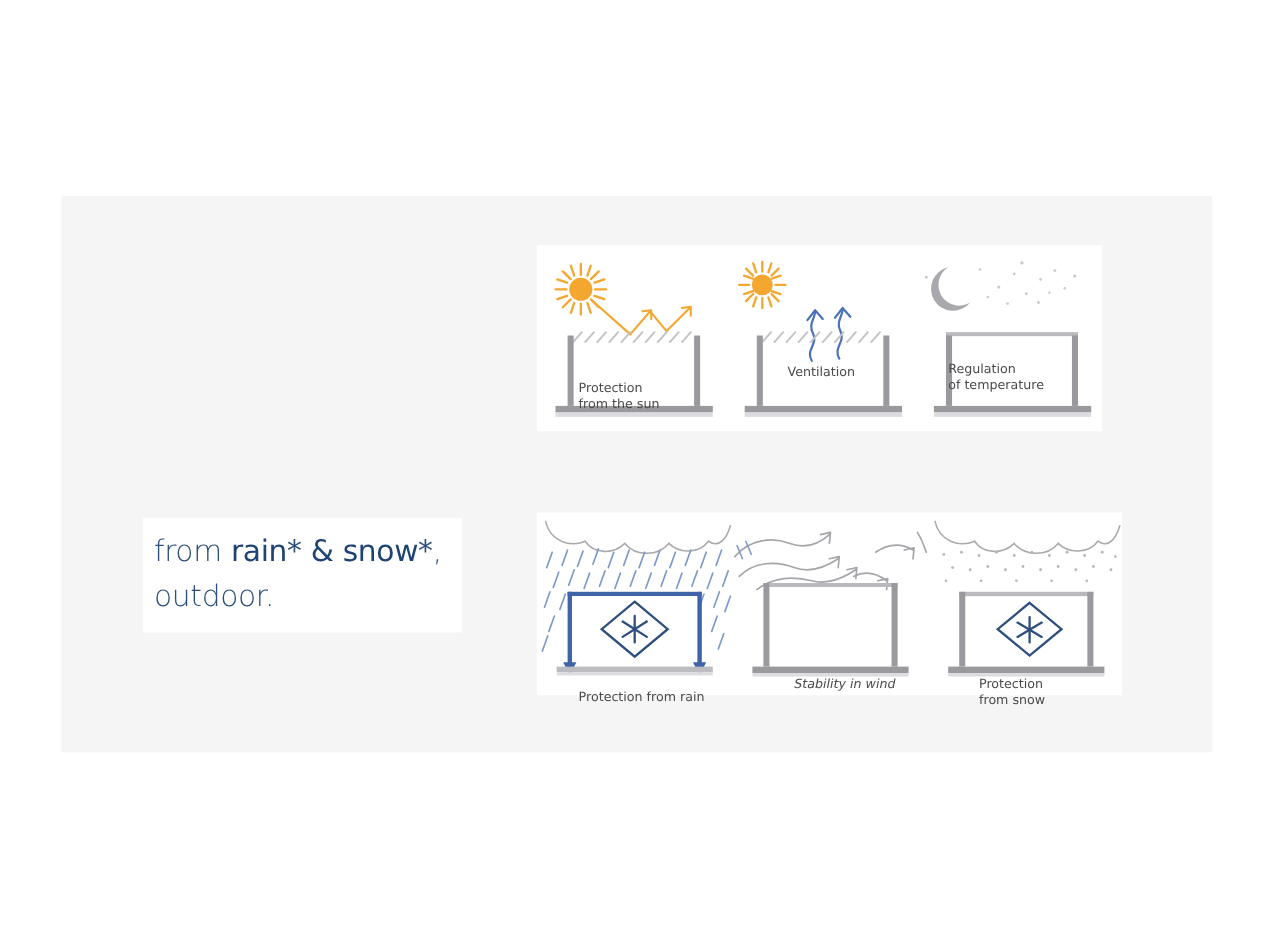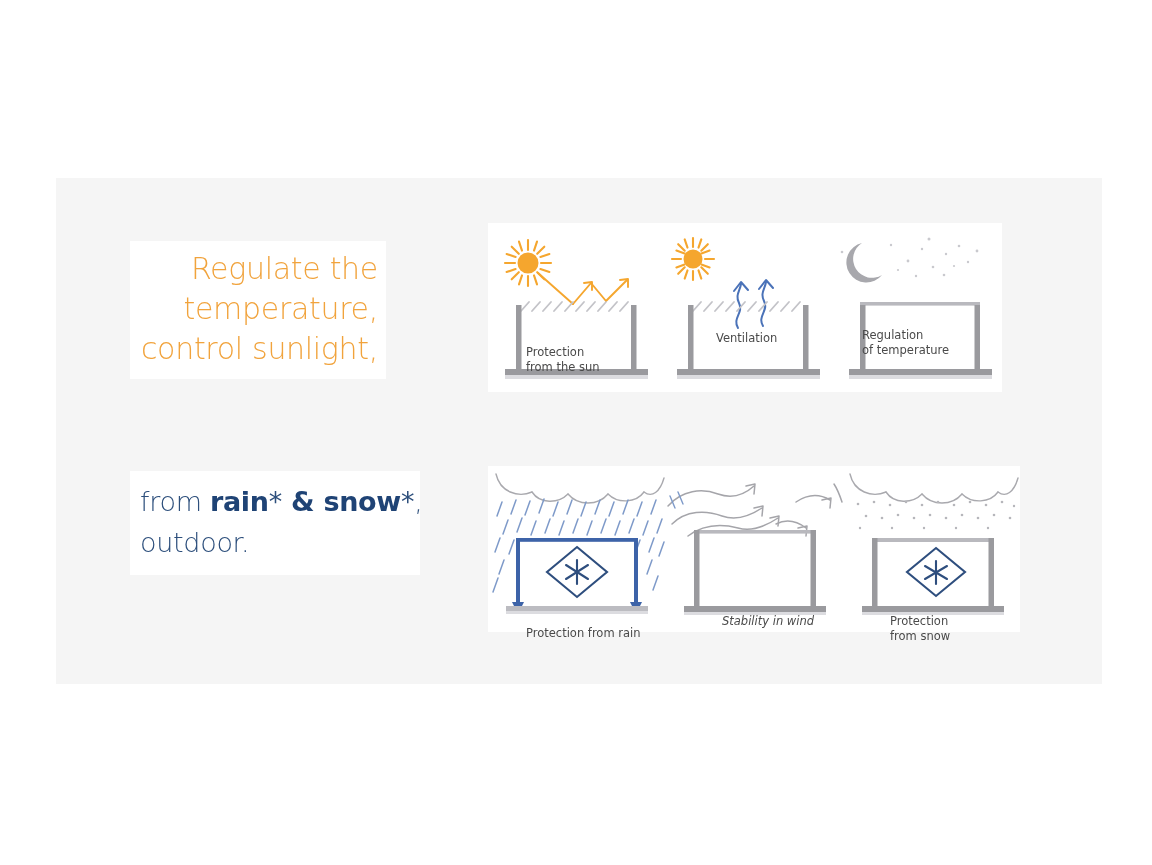--- a/index.html
+++ b/index.html
@@ -63,21 +63,21 @@
     display: block;
     font-family: "DejaVu Sans", sans-serif;
     font-weight: 300;
     font-size: 27px;
     line-height: 41px;
     letter-spacing: -0.3px;
     color: #2d4f7c;
     white-space: nowrap;
   }
   #headline-blue .strong {
-    font-weight: 700;
+    font-weight: 400;
     color: #1f4375;
   }
   #headline-blue .star {
     font-weight: 400;
   }
 
   
   .icon-card {
     position: absolute;
     background: #ffffff;
@@ -110,25 +110,20 @@
     white-space: pre-line;
   }
 
   svg { display: block; }
 </style>
 </head>
 <body>
 
 <div id="slide-panel">
 
-  <div class="headline-box" id="headline-orange">
-    <span class="ln">Regulate the</span>
-    <span class="ln">temperature,</span>
-    <span class="ln">control sunlight,</span>
-  </div>
 
   <div class="headline-box" id="headline-blue">
     <span class="ln"><span>from </span><span class="strong">rain</span><span class="star">*</span><span class="strong"> &amp; </span><span class="strong">snow</span><span class="star">*</span><span>,</span></span>
     <span class="ln">outdoor.</span>
   </div>
 
   <div class="icon-card" id="card-top">
 
     <div class="icon-cell" style="left:0px;width:172px;">
       <svg width="172" height="169" viewBox="0 0 172 169">

